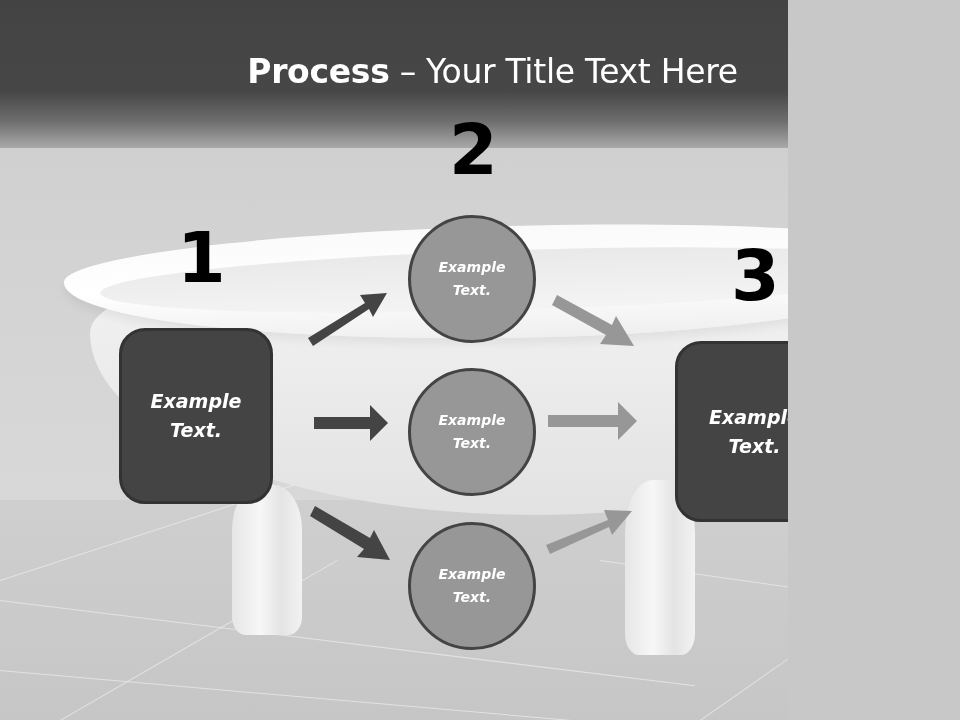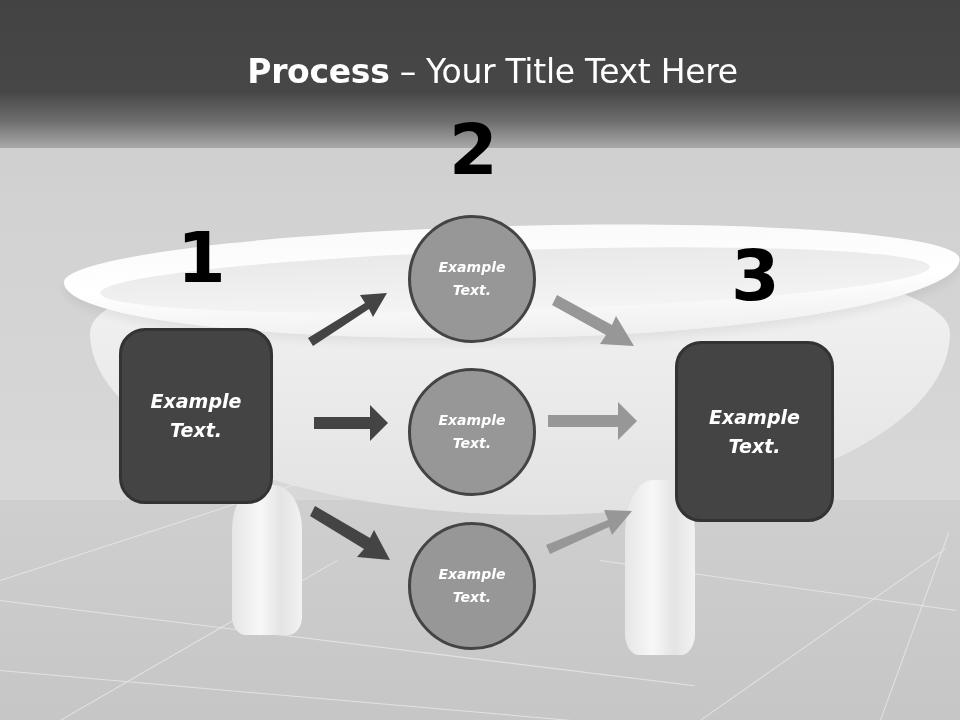--- a/index.html
+++ b/index.html
@@ -1,18 +1,18 @@
 <!DOCTYPE html>
 <html><head>
 <meta charset="utf-8">
 <style>
   html, body { margin:0; padding:0; }
   body { width:960px; height:720px; overflow:hidden; position:relative;
          font-family:"Liberation Sans", "DejaVu Sans", sans-serif; background:#c8c8c8; }
-  .slide { position:absolute; left:0; top:0; width:960px; height:720px; overflow:hidden; }
+  .slide { position:absolute; left:0; top:0; width:788px; height:720px; overflow:hidden; }
   
   .bg-wall { position:absolute; left:0; top:0; width:960px; height:520px;
              background:linear-gradient(180deg,#c9c9c9 0%,#d2d2d2 40%,#d8d8d8 100%); }
   .bg-floor { position:absolute; left:0; top:500px; width:960px; height:220px;
               background:linear-gradient(180deg,#cfcfcf 0%,#c6c6c6 100%); }
   .tile-line { position:absolute; height:1px; background:rgba(235,235,235,0.75); transform-origin:0 0; }
   .tub-body { position:absolute; left:90px; top:255px; width:860px; height:260px;
               background:linear-gradient(180deg,#f3f3f3 0%,#ececec 45%,#e2e2e2 100%);
               border-radius:40% 40% 48% 52% / 30% 30% 70% 70%; }
   .tub-rim { position:absolute; left:64px; top:226px; width:896px; height:112px;

